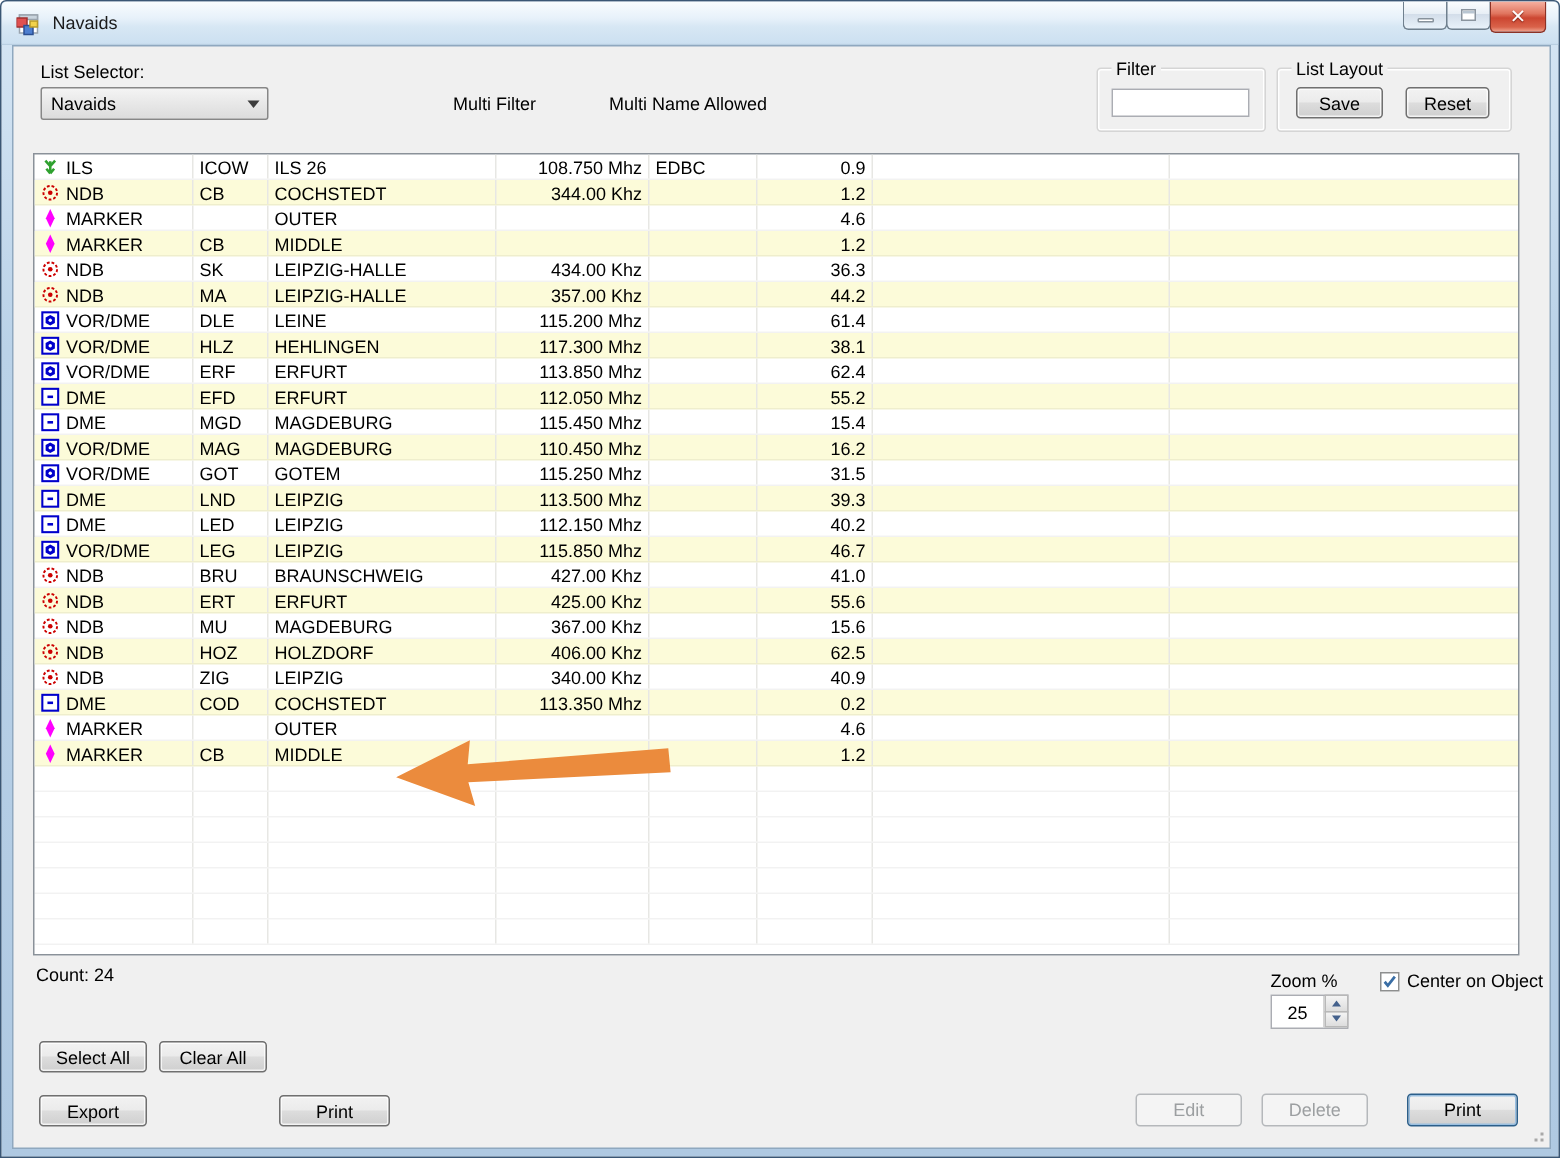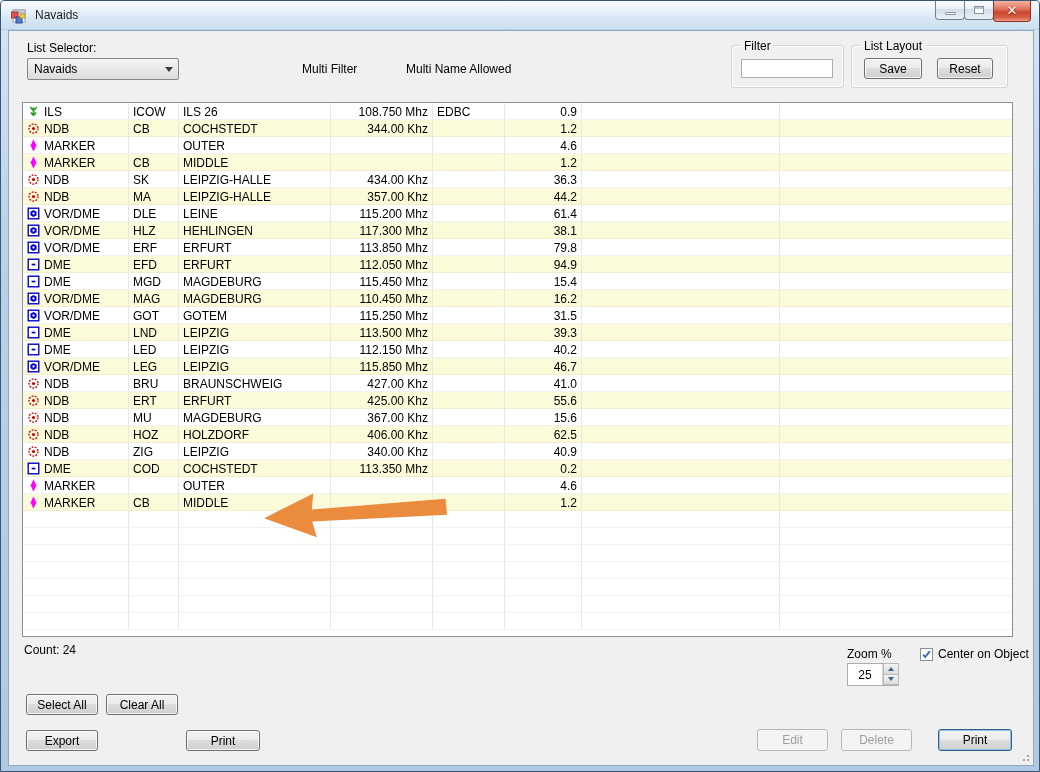--- a/index.html
+++ b/index.html
@@ -274,37 +274,37 @@
                 <rect x="1.5" y="1.5" width="13" height="13" fill="#FFF" stroke="#0000CC" stroke-width="1.7"></rect>
                 <polygon points="8,3.6 11.8,5.8 11.8,10.2 8,12.4 4.2,10.2 4.2,5.8" fill="#0000CC"></polygon>
                 <circle cx="8" cy="8" r="1.4" fill="#FFF"></circle>
               </svg>
               <span>VOR/DME</span>
             </div>
             <div class="cell c-ident">ERF</div>
             <div class="cell c-name">ERFURT</div>
             <div class="cell c-freq">113.850 Mhz</div>
             <div class="cell c-airport"></div>
-            <div class="cell c-dist">79.8</div>
+            <div class="cell c-dist">62.4</div>
             <div class="cell c-comments"></div>
             <div class="cell c-fill"></div>
           </div>
           <div class="grow stripe">
             <div class="cell c-type">
               <svg class="ticon" viewBox="0 0 16 16">
                 <rect x="1.5" y="1.5" width="13" height="13" fill="#FFF" stroke="#0000CC" stroke-width="1.7"></rect>
                 <rect x="5.7" y="7" width="4.6" height="2.1" fill="#0000CC"></rect>
               </svg>
               <span>DME</span>
             </div>
             <div class="cell c-ident">EFD</div>
             <div class="cell c-name">ERFURT</div>
             <div class="cell c-freq">112.050 Mhz</div>
             <div class="cell c-airport"></div>
-            <div class="cell c-dist">94.9</div>
+            <div class="cell c-dist">55.2</div>
             <div class="cell c-comments"></div>
             <div class="cell c-fill"></div>
           </div>
           <div class="grow">
             <div class="cell c-type">
               <svg class="ticon" viewBox="0 0 16 16">
                 <rect x="1.5" y="1.5" width="13" height="13" fill="#FFF" stroke="#0000CC" stroke-width="1.7"></rect>
                 <rect x="5.7" y="7" width="4.6" height="2.1" fill="#0000CC"></rect>
               </svg>
               <span>DME</span>

